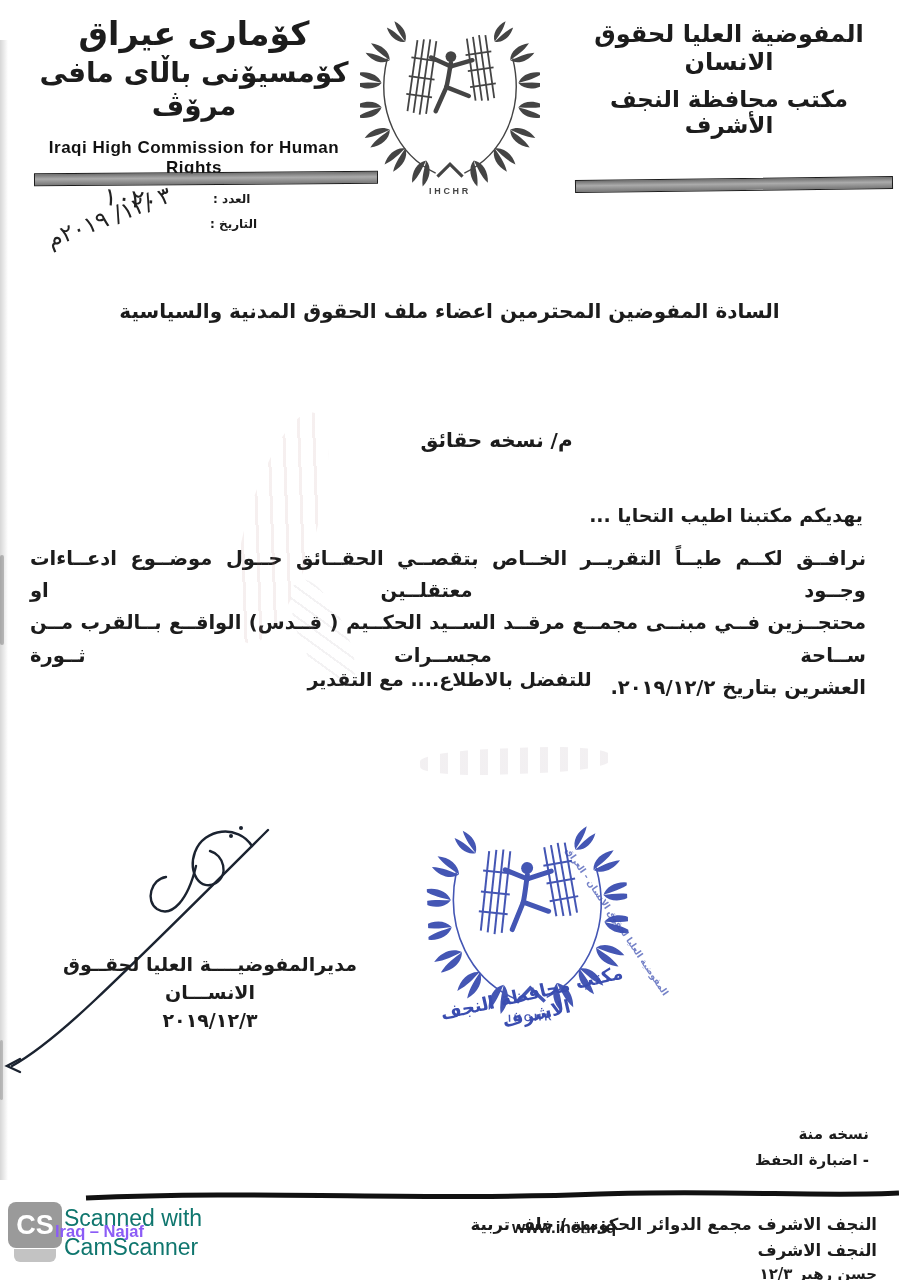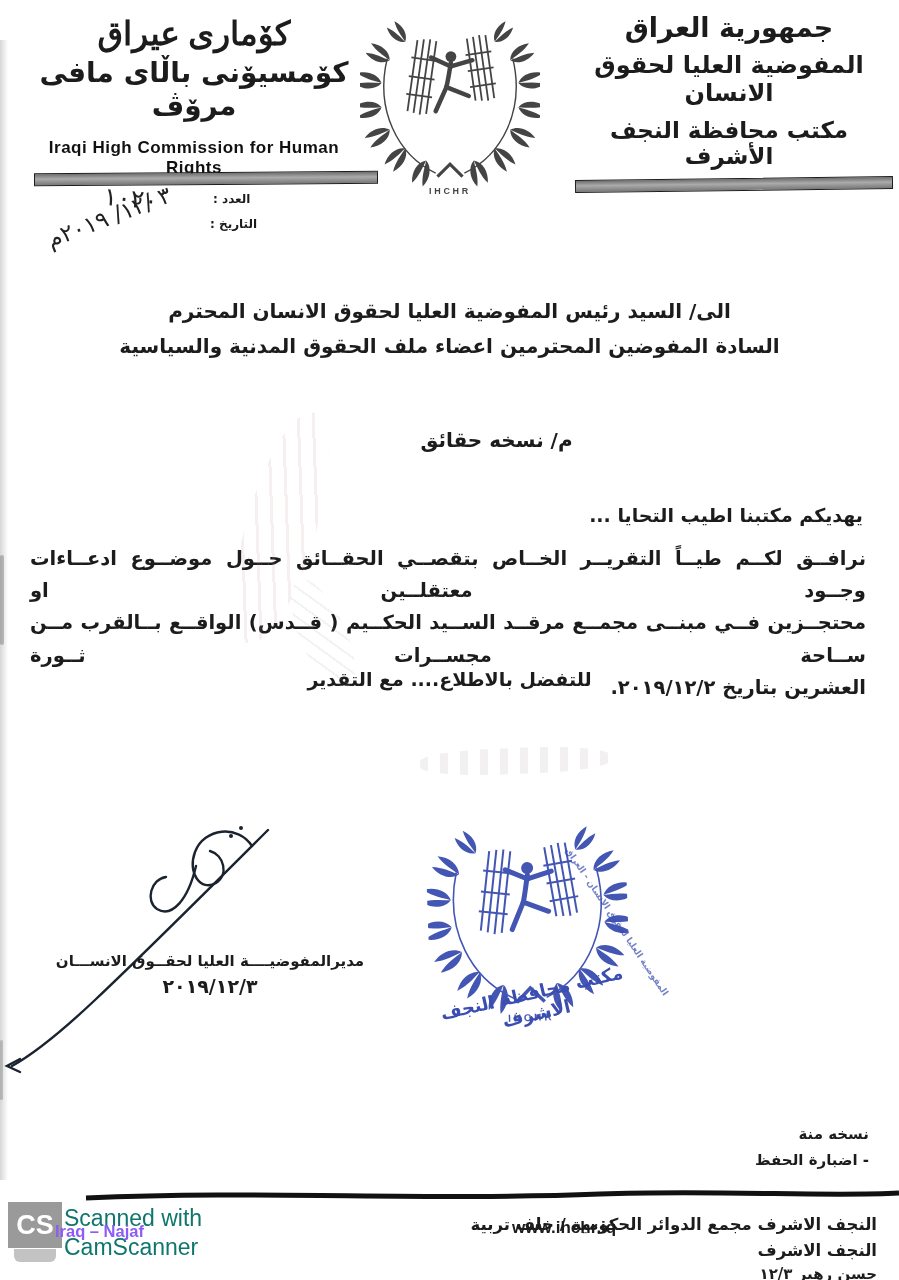--- a/index.html
+++ b/index.html
@@ -5,21 +5,21 @@
   html,body{margin:0;padding:0;}
   body{
     width:899px;height:1280px;position:relative;overflow:hidden;
     background:#ffffff;
     font-family:"DejaVu Sans","Liberation Sans",sans-serif;
     color:#1c1c1c;
   }
   .abs{position:absolute;}
   
   .hdr-left{left:24px;top:14px;width:340px;text-align:center;direction:rtl;}
-  .ku1{font-size:33px;font-weight:600;letter-spacing:-1px;font-family:Liberation Serif, serif;}
+  .ku1{font-size:33px;font-weight:600;letter-spacing:-1px;}
   .ku2{font-size:28px;font-weight:600;margin-top:3px;letter-spacing:-1px;}
   .hdr-en{font-size:17px;font-weight:bold;margin-top:16px;font-family:"Liberation Sans",sans-serif;letter-spacing:.5px;color:#111;}
   .hdr-right{left:566px;top:12px;width:326px;text-align:center;direction:rtl;}
   .ar1{font-size:27px;font-weight:600;}
   .ar2{font-size:24px;font-weight:600;margin-top:8px;}
   .ar3{font-size:23px;font-weight:600;margin-top:10px;}
   .graybar{height:11px;border:1px solid #1d1d1d;background:linear-gradient(180deg,#6e6e6e,#ababab 45%,#787878);}
   .bar-l{left:34px;top:172px;width:342px;transform:rotate(-.4deg);}
   .bar-r{left:575px;top:178px;width:316px;transform:rotate(-.7deg);}
   
@@ -37,34 +37,34 @@
   .jline{text-align:justify;text-align-last:justify;}
   .lline{text-align:right;padding-left:0;margin-left:0;text-align-last:right;}
   .closing{top:668px;left:0;right:0;text-align:center;direction:rtl;font-weight:bold;font-size:19px;}
   
   .stamp-slot{left:428px;top:816px;width:200px;height:212px;transform:rotate(-2deg);opacity:.95;}
   .stamp-bottom{left:414px;top:982px;width:240px;text-align:center;direction:rtl;font-weight:bold;font-size:18px;transform:rotate(-13deg);letter-spacing:0;}
   .stamp-arc{left:572px;top:846px;transform:rotate(56deg);transform-origin:0 0;font-size:9px;font-weight:600;direction:rtl;white-space:nowrap;opacity:.7;}
   
   .sig-svg{left:0;top:808px;width:340px;height:300px;}
   .sigblock{left:30px;top:950px;width:360px;text-align:center;direction:rtl;font-weight:bold;font-size:20px;line-height:1.48;}
-  .sigblock .t2{font-size:15px;}
+  .sigblock .t2{font-size:19px;}
   .sigblock .t4{font-size:19px;letter-spacing:2px;}
   
   .copy{right:30px;top:1122px;direction:rtl;text-align:right;font-weight:bold;font-size:15px;line-height:1.7;}
   .copy .ct{}
   
   .f-line{left:0;top:1186px;width:899px;height:22px;}
   .f-address{right:22px;top:1212px;width:430px;direction:rtl;text-align:right;font-weight:bold;font-size:16.5px;line-height:1.55;}
   .f-note{font-size:15px;font-weight:600;}
   .f-web{left:512px;top:1218px;font-weight:bold;font-size:17px;font-family:"Liberation Sans",sans-serif;}
   .f-loc{left:55px;top:1222px;font-weight:bold;font-size:16.5px;color:#8b5cf6;font-family:"Liberation Sans",sans-serif;z-index:5;}
   
   .cs-wrap{left:8px;top:1202px;z-index:2;}
-  .cs-box{width:54px;height:46px;background:#9a9a9a;border-radius:0;color:#fff;font-weight:bold;font-size:27px;
+  .cs-box{width:54px;height:46px;background:#9a9a9a;border-radius:8px;color:#fff;font-weight:bold;font-size:27px;
           display:flex;align-items:center;justify-content:center;font-family:"Liberation Sans",sans-serif;}
   .cs-tab{width:42px;height:13px;background:#c3c3c3;border-radius:0 0 6px 6px;margin:1px auto 0;}
   .cs-text{left:64px;top:1204px;color:#0f766e;font-size:23px;line-height:1.25;font-family:"Liberation Sans",sans-serif;z-index:1;}
   
   .edge-shadow{left:0;top:40px;height:1140px;width:8px;background:linear-gradient(90deg,rgba(0,0,0,.16),rgba(0,0,0,0));}
   .nick1{left:0;top:555px;width:4px;height:90px;background:rgba(0,0,0,.22);border-radius:2px;}
   .nick2{left:0;top:1040px;width:3px;height:60px;background:rgba(0,0,0,.18);border-radius:2px;}
   .smudge1{left:246px;top:408px;width:70px;height:240px;transform:rotate(16deg);border-radius:50%;
            background:repeating-linear-gradient(72deg,rgba(185,135,135,.13) 0 3px,transparent 3px 15px);}
   .smudge2{left:300px;top:575px;width:46px;height:120px;transform:rotate(-24deg);border-radius:50%;
@@ -138,35 +138,33 @@
       <path d="M101,63 L79,53"></path>
       <path d="M101,63 L125,56"></path>
       <path d="M96,86 L121,96"></path>
       <path d="M96,86 L84,113"></path>
     </g>
     <text x="100" y="205" text-anchor="middle" font-size="10" letter-spacing="3" fill="currentColor" font-family="Liberation Sans, sans-serif" font-weight="bold">IHCHR</text>
   </svg>
 </div>
 
 <div class="abs hdr-right">
-  <div class="ar1">جمهورية العراق</div>
   <div class="ar2">المفوضية العليا لحقوق الانسان</div>
   <div class="ar3">مكتب محافظة النجف الأشرف</div>
 </div>
 
 <div class="abs graybar bar-l"></div>
 <div class="abs graybar bar-r"></div>
 
 <div class="abs ref-label" style="left:213px;top:192px;">العدد :</div>
 <div class="abs ref-hand" style="left:104px;top:184px;transform:rotate(5deg);">١٠٢٠</div>
 <div class="abs ref-label" style="left:210px;top:217px;">التاريخ :</div>
 <div class="abs ref-hand" style="left:4px;top:204px;width:210px;text-align:center;transform:rotate(-21deg);font-size:23px;direction:rtl;">٣ /١٢/ ٢٠١٩م</div>
 
 <div class="abs addr">
-  <div>الى/ السيد رئيس المفوضية العليا لحقوق الانسان المحترم</div>
   <div>السادة المفوضين المحترمين اعضاء ملف الحقوق المدنية والسياسية</div>
 </div>
 
 <div class="abs subject">م/ نسخه حقائق</div>
 
 <div class="abs greet">يهديكم مكتبنا اطيب التحايا ...</div>
 
 <div class="abs bodytx">
   <div class="jline">نرافــق لكــم طيــاً التقريــر الخــاص بتقصــي الحقــائق حــول موضــوع ادعــاءات وجــود معتقلــين او</div>
   <div class="jline">محتجــزين فــي مبنــى مجمــع مرقــد الســيد الحكــيم ( قــدس) الواقــع بــالقرب مــن ســاحة مجســرات ثــورة</div>

